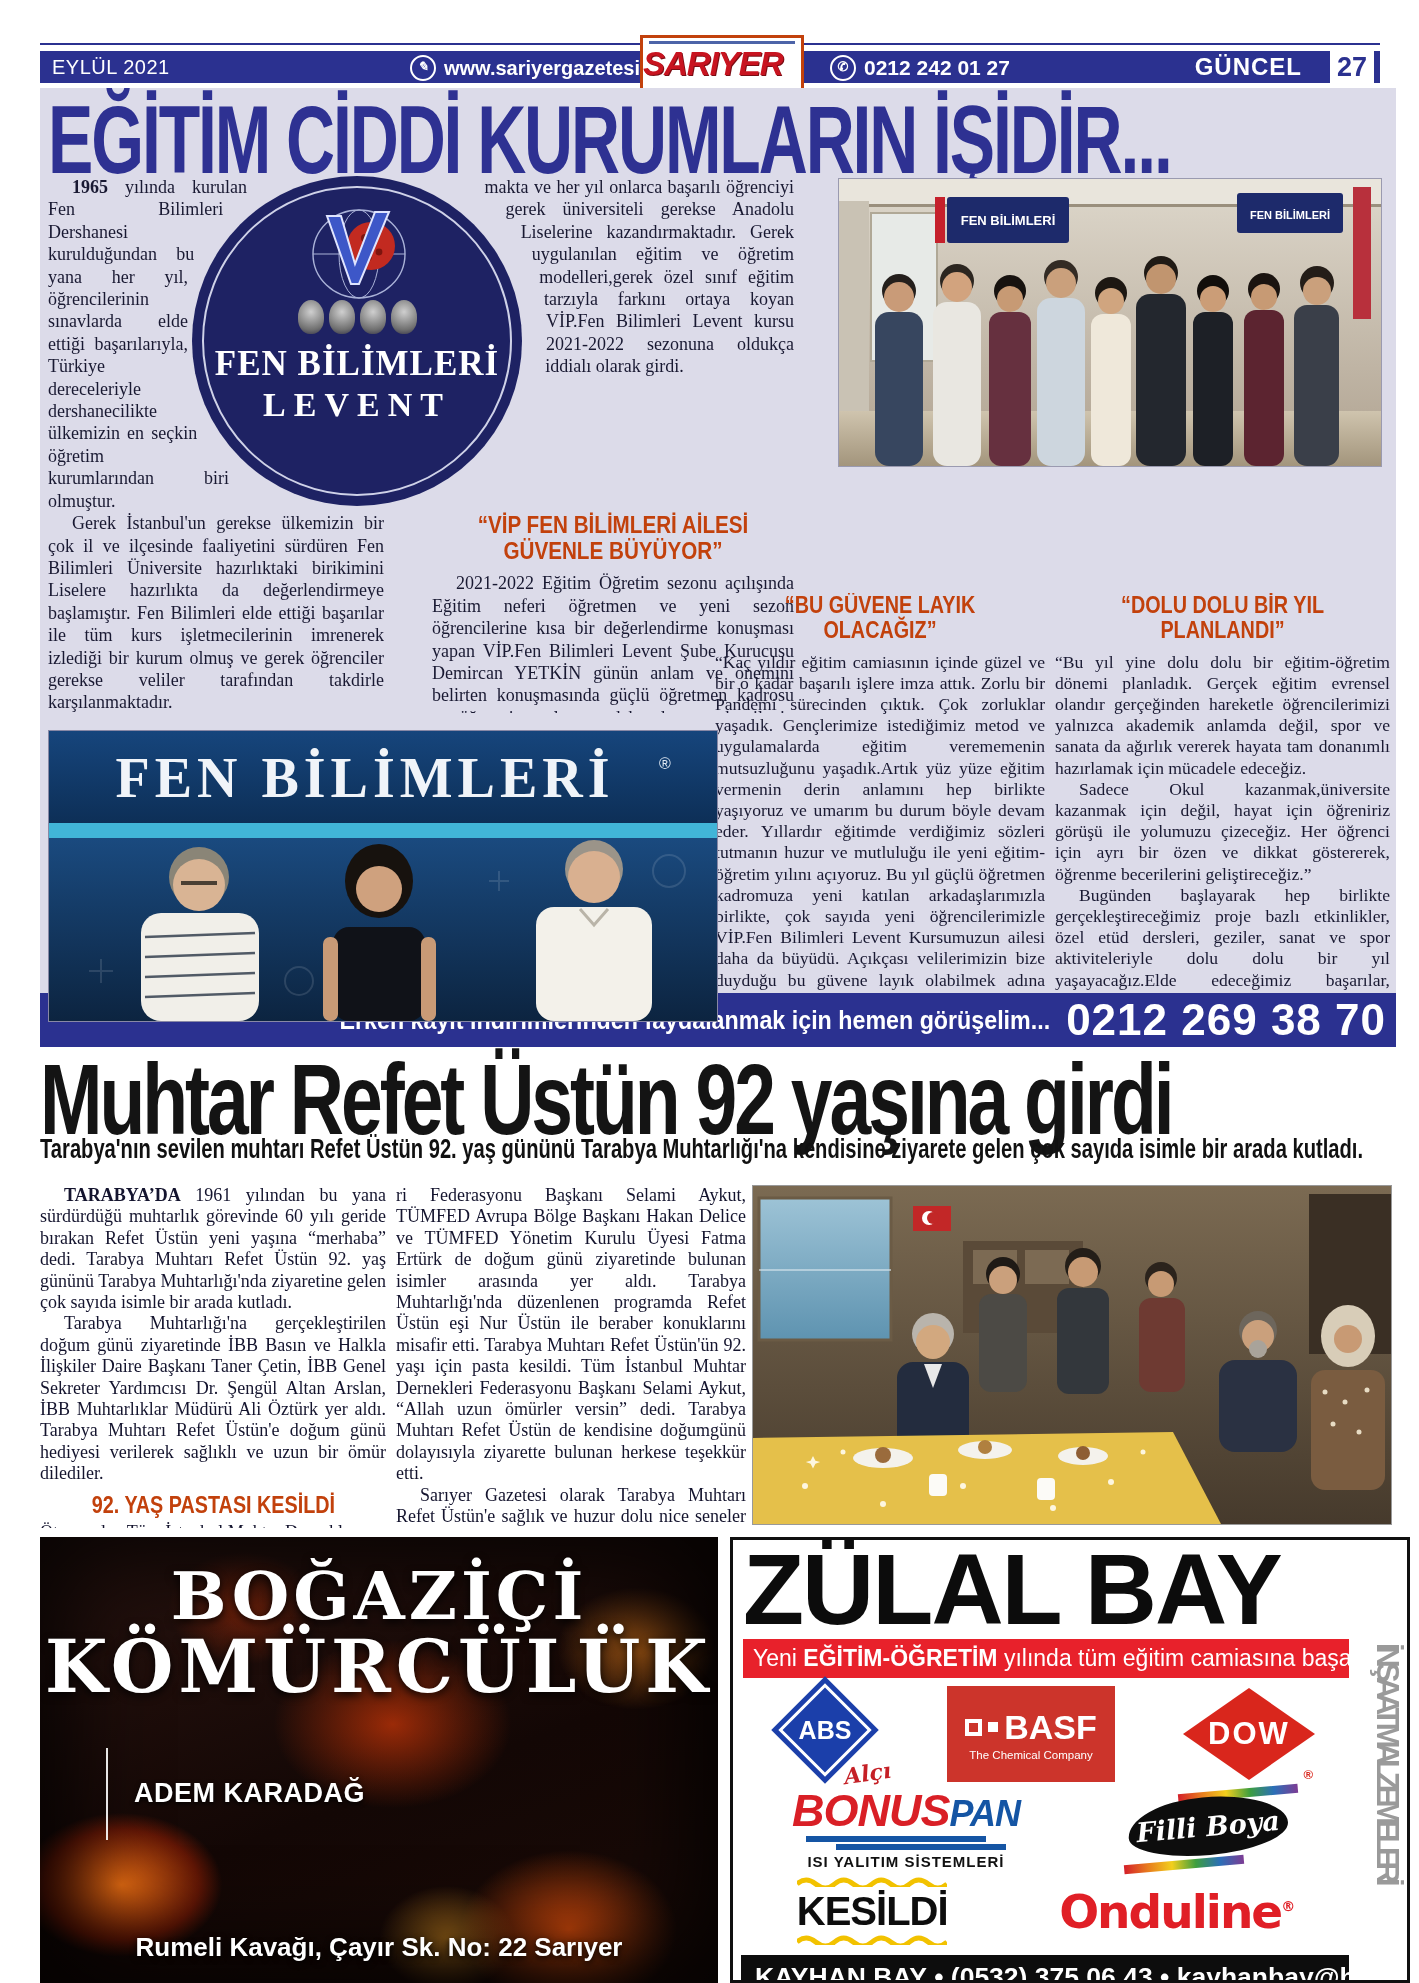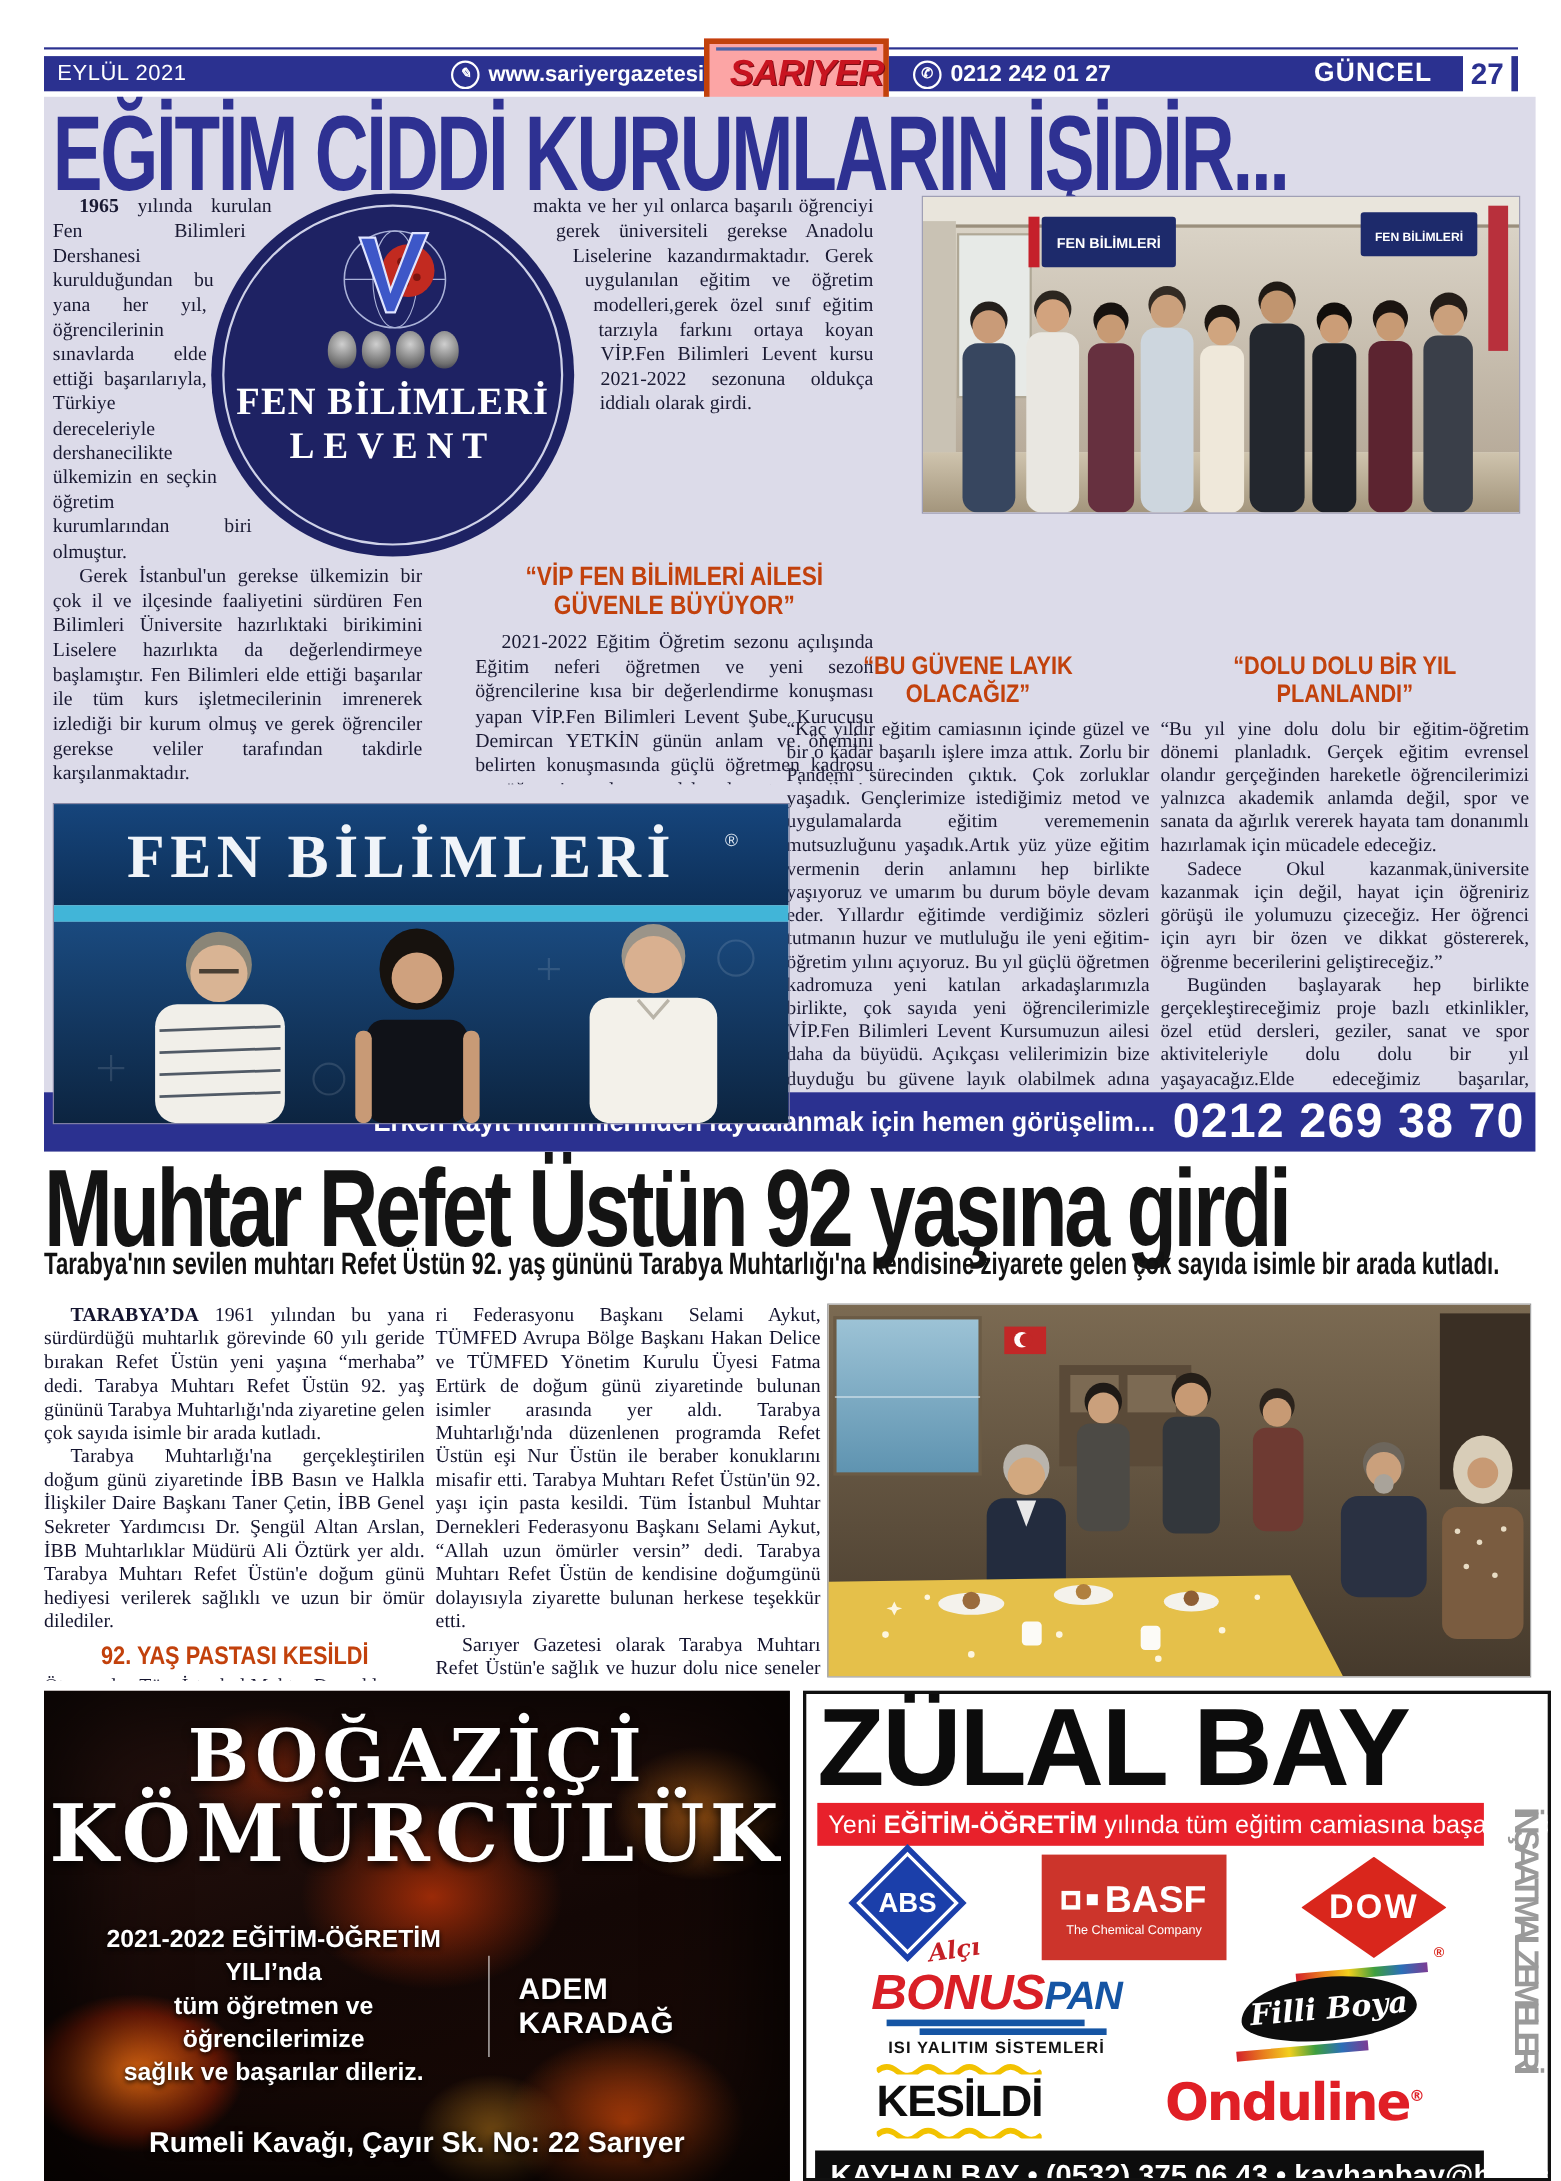--- a/index.html
+++ b/index.html
@@ -6,22 +6,22 @@
   .page{position:relative;width:1419px;height:1983px;background:#fff;overflow:hidden;
         font-family:"Liberation Serif",serif;color:#14142e;}
   
   .topline{position:absolute;left:40px;top:43px;width:1340px;height:2px;background:#2b3190;}
   .masthead{position:absolute;left:40px;top:51px;width:1340px;height:32px;background:#2b3190;color:#fff;
             font-family:"Liberation Sans",sans-serif;}
   .mh-date{position:absolute;left:12px;top:5px;font-size:20px;letter-spacing:.5px;}
   .mh-web{position:absolute;left:370px;top:4px;font-size:20px;font-weight:700;display:flex;gap:8px;align-items:center;}
   .mh-webicon{display:inline-block;width:22px;height:22px;border:2px solid #fff;border-radius:50%;
               font-size:13px;line-height:20px;text-align:center;font-style:italic;}
-  .mh-logobox{position:absolute;left:600px;top:-16px;width:158px;height:56px;background:#fca5a5;
-              border:5px solid #c2410c;text-align:right;}
+  .mh-logobox{position:absolute;left:600px;top:-16px;width:158px;height:56px;background:#ffffff;
+              border:3px solid #c2410c;text-align:left;}
   .mh-logotop{display:block;margin:3px 6px 0;height:3px;background:#4d64a8;}
   .mh-logo{font-style:italic;font-weight:900;font-size:33px;color:#c81420;letter-spacing:-1px;line-height:1.2;
            text-shadow:1px 1px 0 #7a0d14;}
   .mh-logosub{position:absolute;right:10px;bottom:-14px;color:#c81420;font-family:"DejaVu Serif",serif;
               font-style:italic;font-size:13px;}
   .mh-phone{position:absolute;left:790px;top:4px;font-size:21px;font-weight:700;display:flex;gap:8px;align-items:center;}
   .mh-phoneicon{display:inline-block;width:22px;height:22px;border:2px solid #fff;border-radius:50%;
                 font-size:13px;line-height:20px;text-align:center;}
   .mh-section{position:absolute;right:78px;top:2px;font-size:24px;font-weight:900;letter-spacing:1px;}
   .mh-page{position:absolute;right:6px;top:-2px;width:44px;height:36px;background:#fff;color:#2b3190;
@@ -410,25 +410,20 @@
         <circle cx="330" cy="267" r="7" fill="#8e5e34"></circle>
       <rect x="176" y="288" width="18" height="22" rx="4" fill="#fcfbf7"></rect>
         <rect x="284" y="292" width="18" height="22" rx="4" fill="#fcfbf7"></rect>
     </svg>
   </div>
 
   <div class="ad-komur">
     <div class="km-title km-t1">BOĞAZİÇİ</div>
     <div class="km-title km-t2">KÖMÜRCÜLÜK</div>
     <div class="km-mid">
-      <div class="km-msg">
-        <div>2021-2022 EĞİTİM-ÖĞRETİM YILI’nda</div>
-        <div>tüm öğretmen ve öğrencilerimize</div>
-        <div>sağlık ve başarılar dileriz.</div>
-      </div>
       <div class="km-div"></div>
       <div class="km-name">ADEM KARADAĞ</div>
     </div>
     <div class="km-addr">
       <div>Rumeli Kavağı, Çayır Sk. No: 22 Sarıyer</div>
     </div>
   </div>
 
   <div class="ad-zulal">
     <div class="z-title">ZÜLAL BAY</div>

